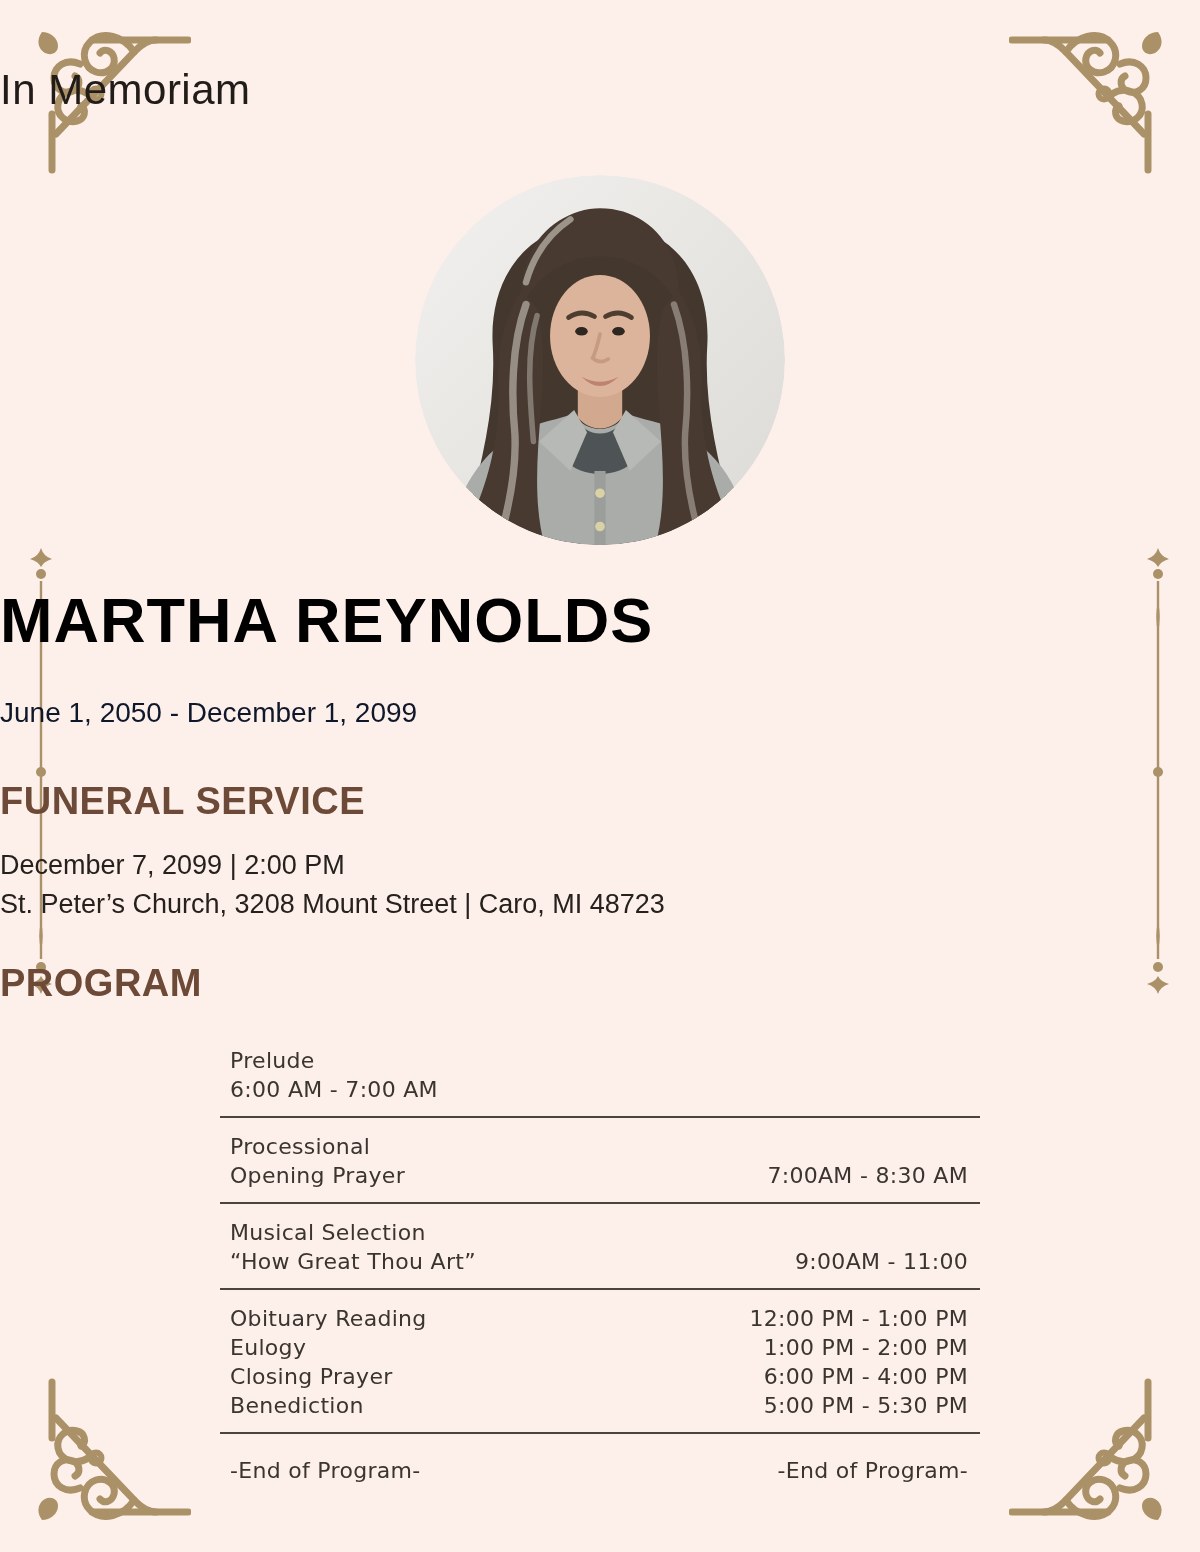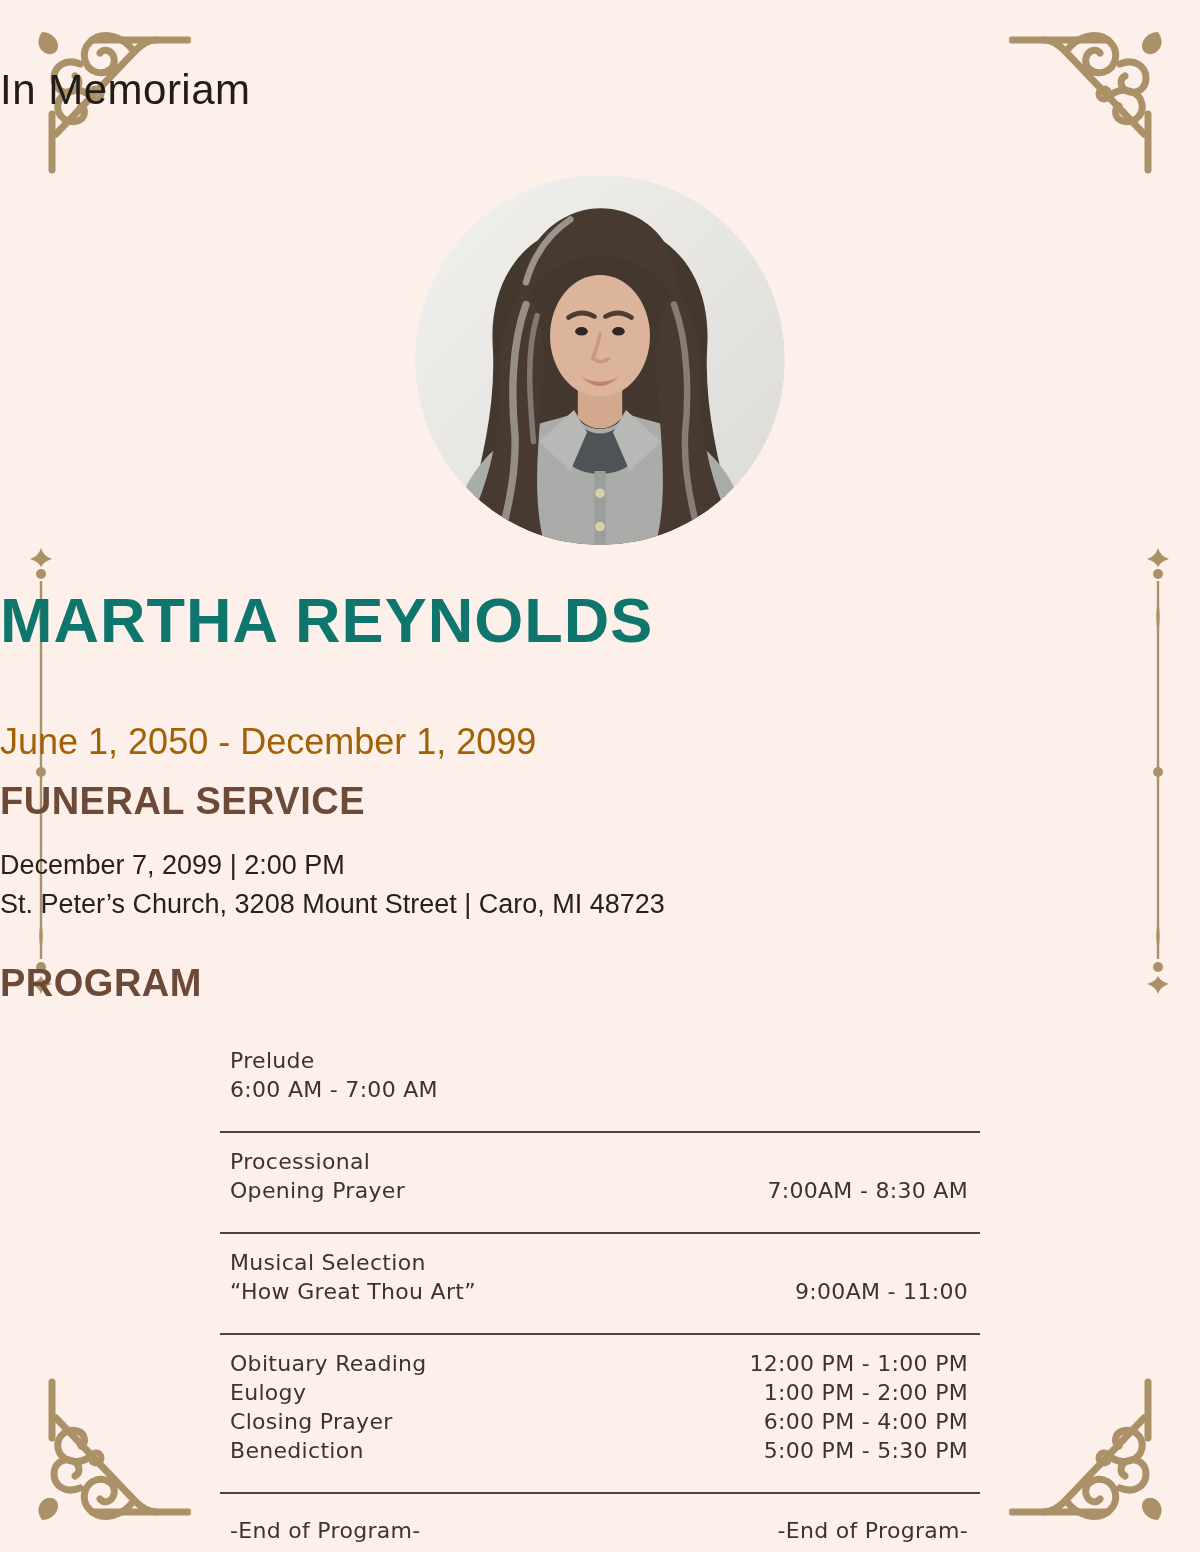--- a/index.html
+++ b/index.html
@@ -6,22 +6,22 @@
   .page {
     position:relative; width:1200px; height:1552px;
     background:#fdf0ea; overflow:hidden;
     font-family:"Liberation Sans", sans-serif;
     color:#26211d;
   }
   .center-text { position:absolute; left:0; width:100%; text-align:left; }
 
   
   .in-memoriam { top:66px; font-size:42px; letter-spacing:0.5px; color:#211c18; }
-  .name { top:584px; font-size:63px; font-weight:700; color:#0f766e; letter-spacing:1px; }
-  .lifespan { top:697px; font-size:36px; color:#a16207;margin-top:24px; }
+  .name { top:584px; font-size:63px; font-weight:700; color:#000000; letter-spacing:1px; }
+  .lifespan { top:697px; font-size:28px; color:#0f172a; }
   .svc-heading { top:780px; font-size:38px; font-weight:700; color:#6d4a38; letter-spacing:0.5px; }
   .svc-datetime { top:850px; font-size:27px; }
   .svc-location { top:889px; font-size:27px; }
   .prog-heading { top:962px; font-size:38px; font-weight:700; color:#6d4a38; letter-spacing:0.5px; }
 
   
   .photo {
     position:absolute; left:415px; top:175px; width:370px; height:370px;
     border-radius:50%; overflow:hidden;
   }
@@ -41,21 +41,21 @@
   .rail.left { left:28px; }
   .rail.right { right:29px; }
 
   
   .program {
     position:absolute; left:220px; top:1046px; width:760px;
     font-family:"DejaVu Sans", sans-serif;
     font-size:22px; color:#3b352f; letter-spacing:0.3px;
   }
   .program-section {
-    padding:0 12px 27px 10px;
+    padding:0 12px 12px 10px;
     border-bottom:2px solid #4a433e;
     margin-bottom:14px;
   }
   .program-row { display:flex; justify-content:space-between; line-height:29px; }
   .program-time { white-space:nowrap;text-align:center; }
   .program-end {
     display:flex; justify-content:space-between;
     padding:8px 12px 0 10px; line-height:29px;
   }
 </style>

